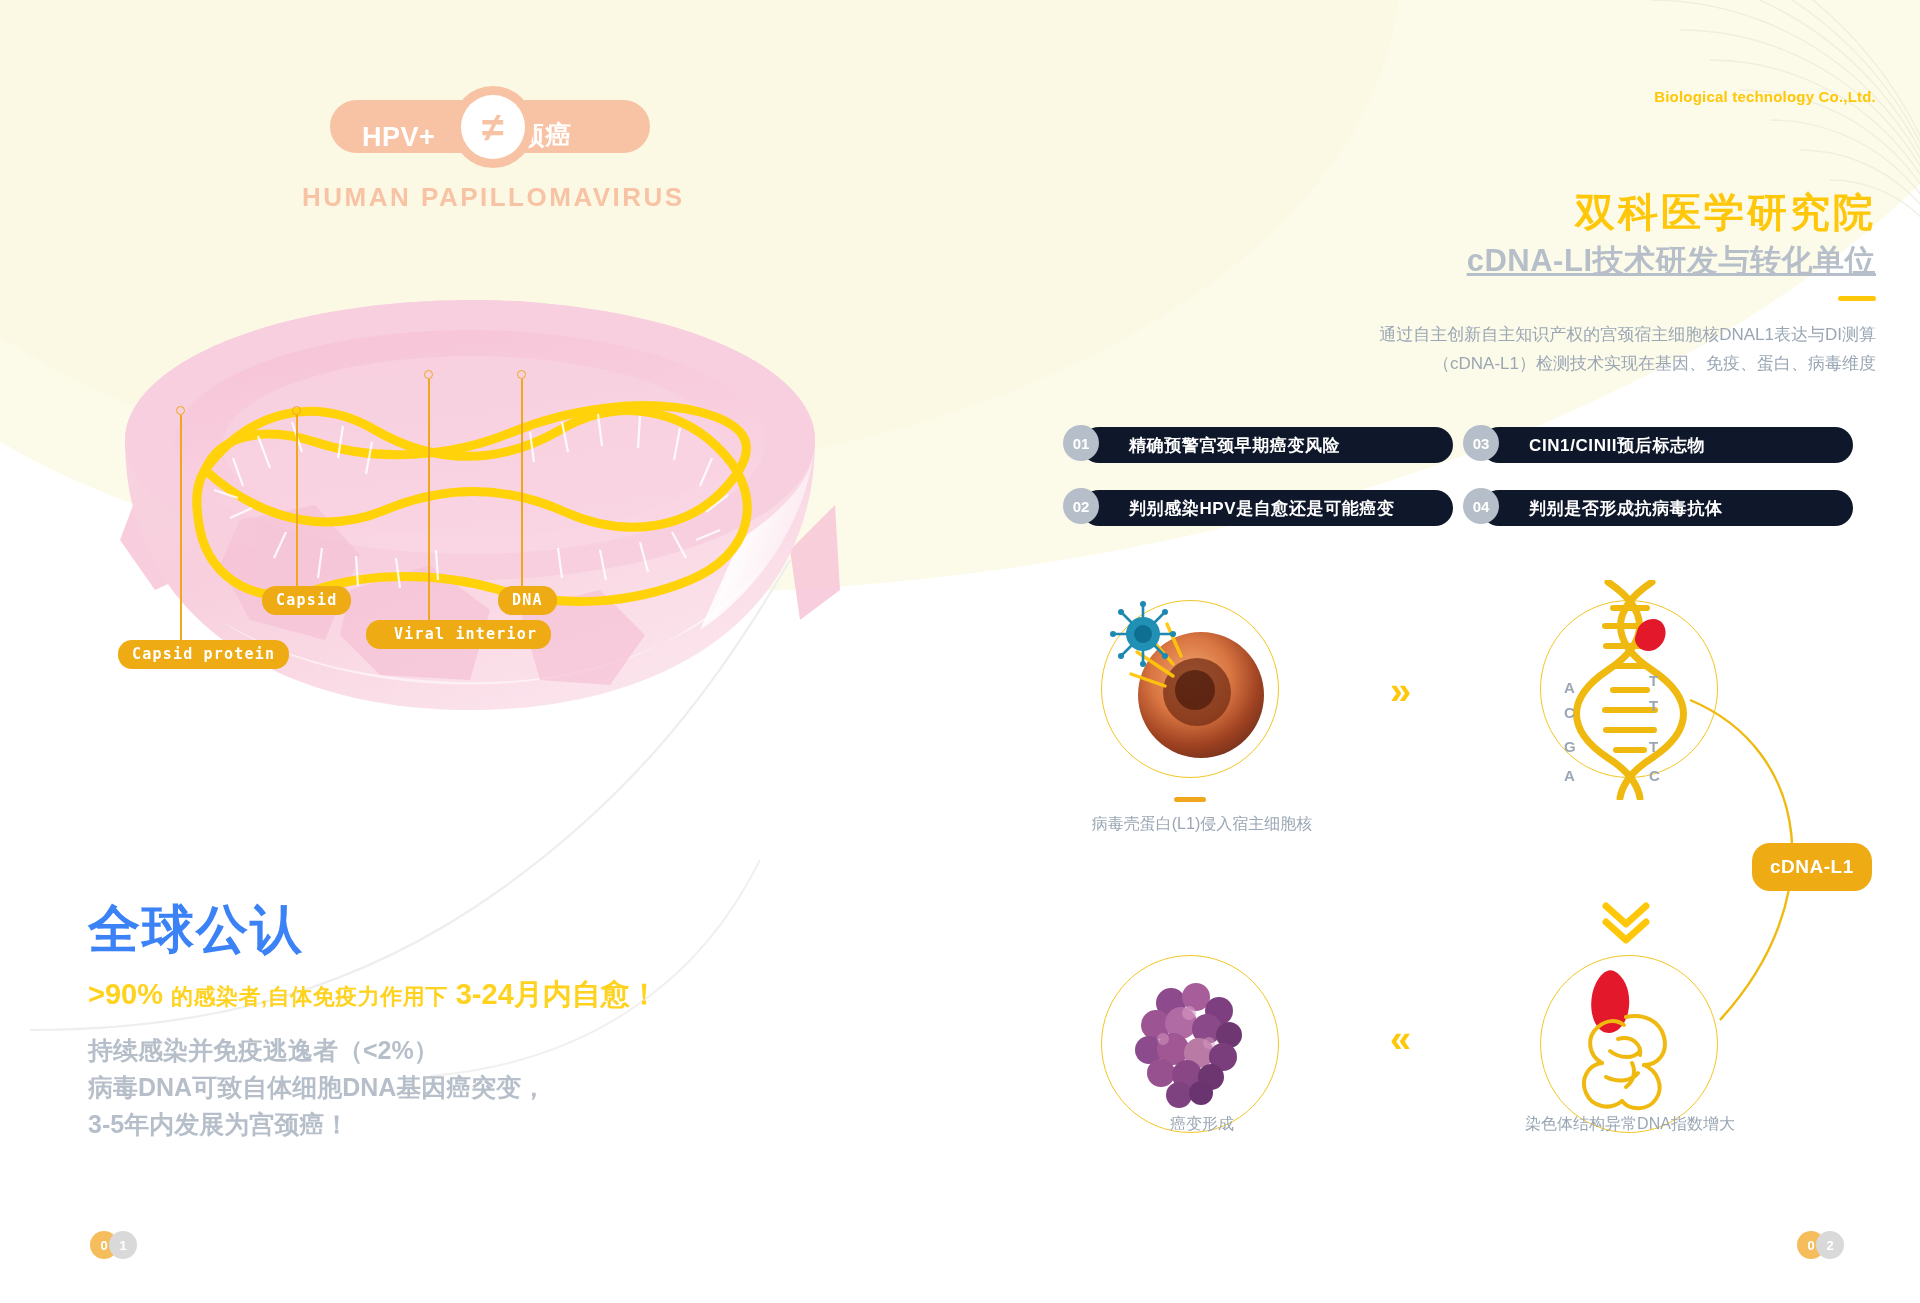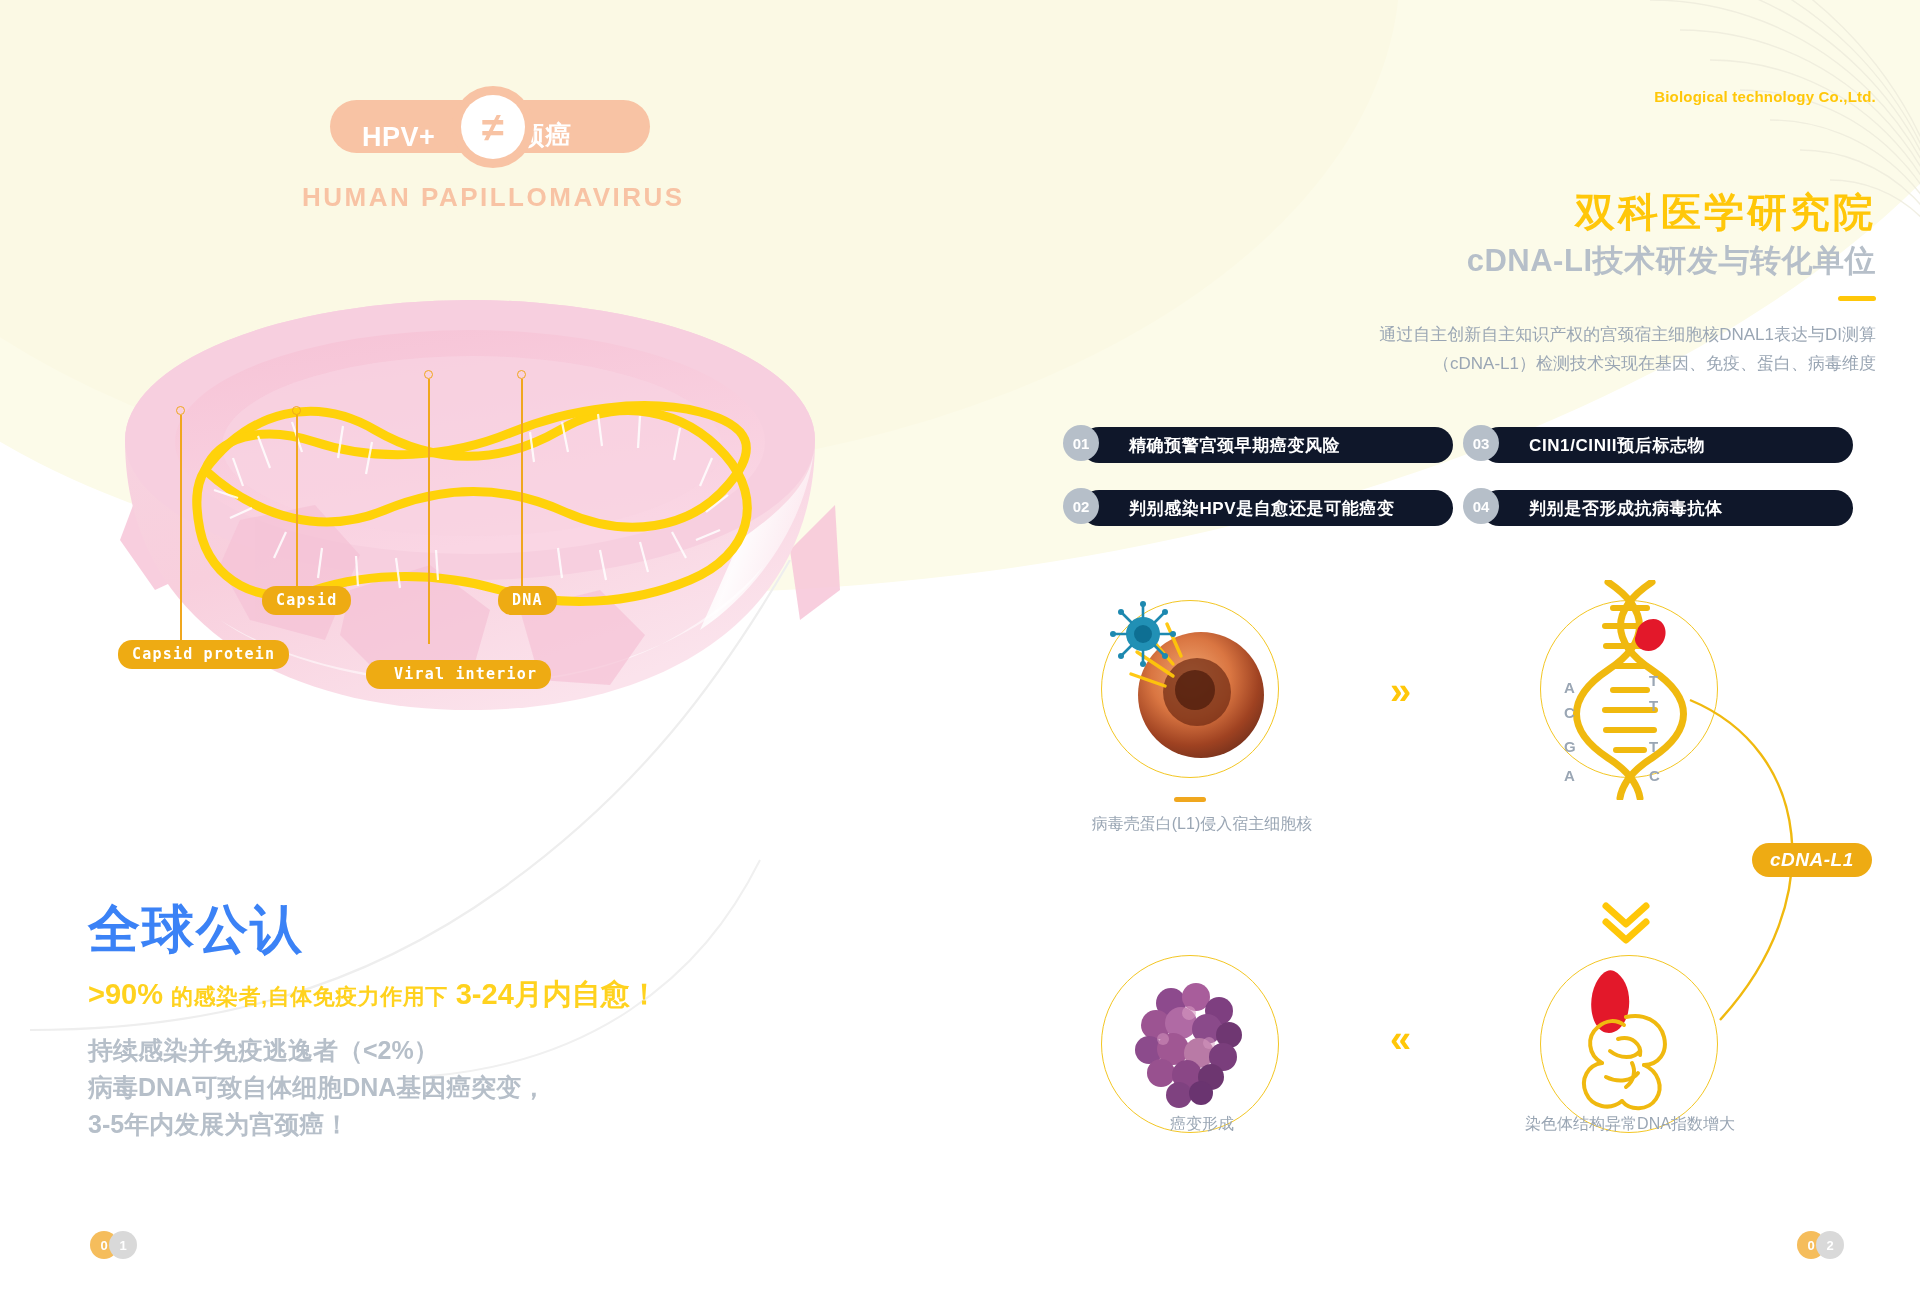--- a/index.html
+++ b/index.html
@@ -128,20 +128,21 @@
   }
   .r-title {
     position: absolute; right: 44px; top: 185px;
     color: #ffc709; font-size: 40px; font-weight: bold;
     letter-spacing: 3px;
   }
   .r-sub {
     position: absolute; right: 44px; top: 240px;
     color: #b6bfc9; font-size: 31px; font-weight: bold;
     letter-spacing: .5px;
+    text-decoration: underline;
   }
   .r-rule {
     position: absolute; right: 44px; top: 296px;
     width: 38px; height: 5px; background: #ffc709; border-radius: 3px;
   }
   .r-desc {
     position: absolute; right: 44px; top: 320px;
     width: 600px;
     text-align: right;
     color: #9aa6b4; font-size: 17px; line-height: 1.72;
@@ -184,24 +185,23 @@
     background: #f0a71e; border-radius: 3px;
   }
   .chev {
     position: absolute; color: #ffc709; font-size: 38px;
     font-weight: bold; line-height: 1;
   }
   .cdna-pill {
     position: absolute;
     background: #eeab13; color: #fff;
     font-size: 19px; font-weight: bold;
-    border-radius: 18px; padding: 6px 18px;
+    border-radius: 18px; padding: 13px 18px;
     letter-spacing: .5px;
     white-space: nowrap;
-    font-style: italic;
   }
   .base-l {
     position: absolute; color: #9aa6b4;
     font-size: 15px; font-weight: bold;
   }
 
   
   .pg { position: absolute; bottom: 44px; display: flex; align-items: center; }
   .pg .d1, .pg .d2 {
     width: 28px; height: 28px; border-radius: 50%;
@@ -346,21 +346,21 @@
   <div class="leader" style="left:296px; top:415px; height:171px;"></div>
 
   <div class="leader-dot" style="left:424px; top:370px;"></div>
   <div class="leader" style="left:428px; top:379px; height:265px;"></div>
 
   <div class="leader-dot" style="left:517px; top:370px;"></div>
   <div class="leader" style="left:521px; top:379px; height:207px;"></div>
 
   <div class="pill-lab" style="left:118px; top:640px;">Capsid protein</div>
   <div class="pill-lab" style="left:262px; top:586px;">Capsid</div>
-  <div class="pill-lab" style="left:366px; top:660px;padding-left:28px;">Viral interior</div>
+  <div class="pill-lab" style="left:366px; top:620px;padding-left:28px;">Viral interior</div>
   <div class="pill-lab" style="left:498px; top:586px;">DNA</div>
 
   <div class="gl-title">全球公认</div>
   <div class="gl-line2">
     <span class="big">&gt;90%</span>
     <span class="small">的感染者,自体免疫力作用下</span>
     <span class="big">3-24月内自愈！</span>
   </div>
   <div class="gl-body">持续感染并免疫逃逸者（&lt;2%）
 病毒DNA可致自体细胞DNA基因癌突变，

